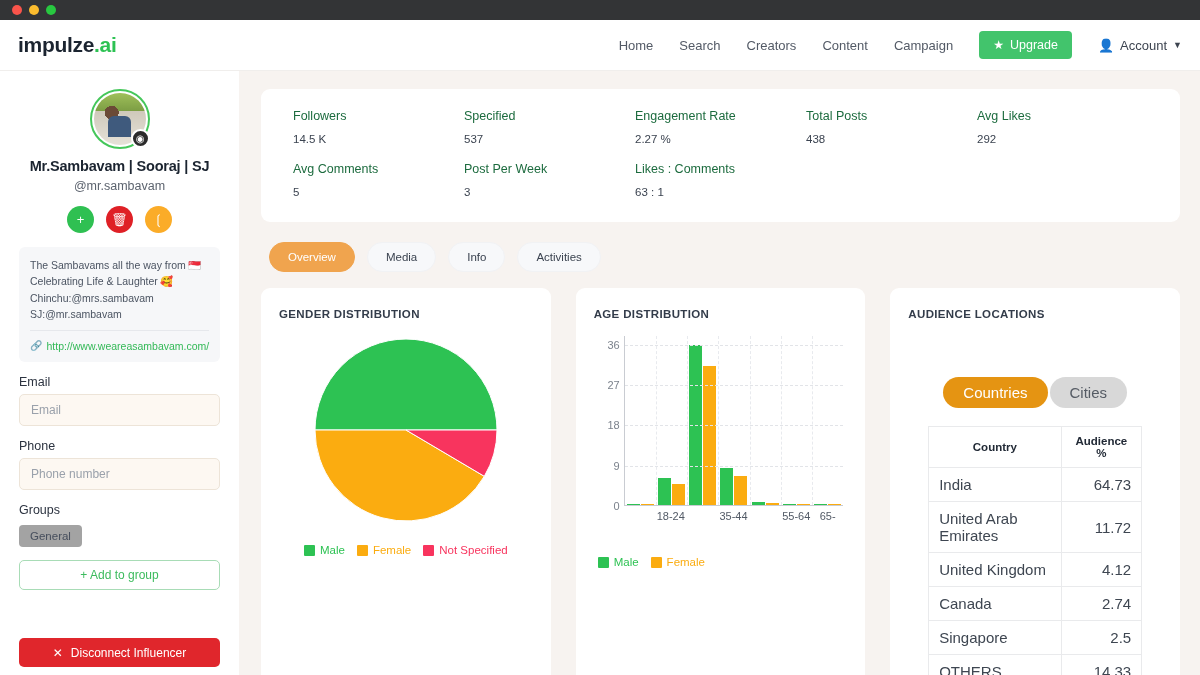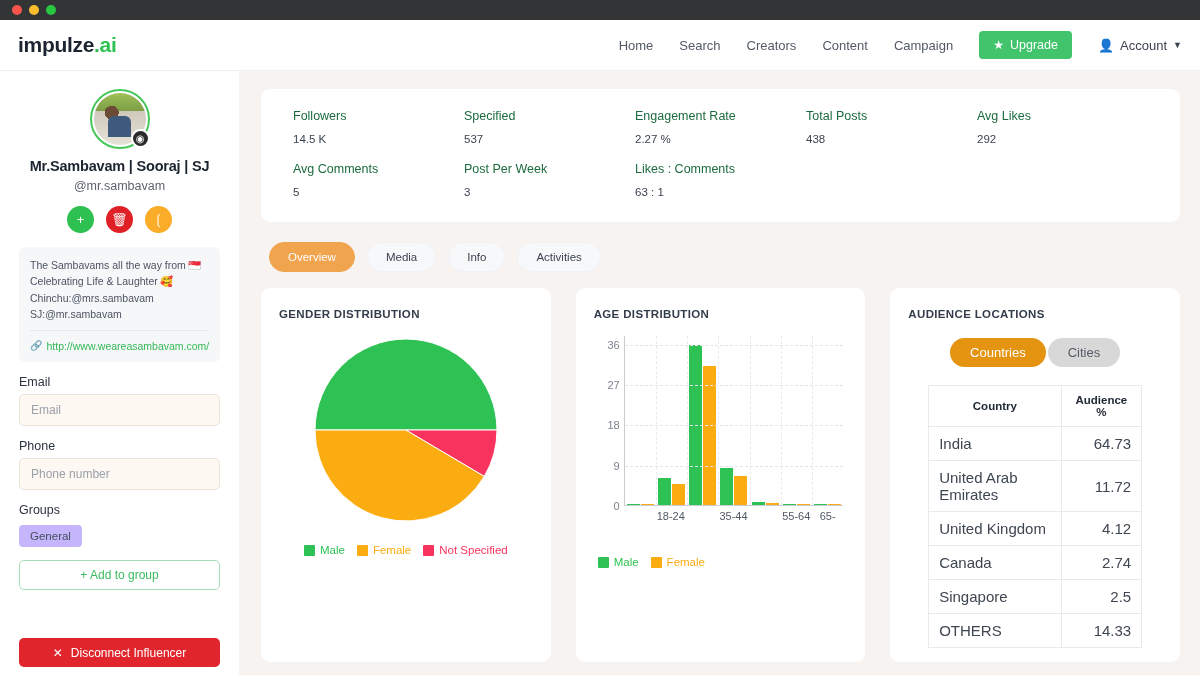--- a/index.html
+++ b/index.html
@@ -104,21 +104,21 @@
 
   .field-label { font-size: 12.5px; color: #2c3340; margin: 13px 0 5px 0; }
   .field-input {
     width: 100%; height: 32px; border: 1px solid #ede4d8;
     background: #fdf8f2; border-radius: 5px; padding: 0 11px;
     font-size: 12px; color: #8d949e; display: flex; align-items: center;
     font-family: "Liberation Sans", sans-serif;
   }
   .field-input::placeholder { color: #9aa1ab; }
   .chip {
-    display: inline-block; background: #c4b5fd; border-radius: 4px;
+    display: inline-block; background: #a3a3a3; border-radius: 4px;
     padding: 5px 11px; font-size: 11.5px; color: #464e5c; margin-top: 3px;
   }
   .add-group-btn {
     margin-top: 13px; width: 100%; height: 30px; border: 1px solid #a8dcb6;
     border-radius: 5px; background: #fff; color: #3cbb5d; font-size: 12px;
     display: flex; align-items: center; justify-content: center; cursor: pointer;
   }
   .disconnect-btn {
     margin-top: 48px; width: 100%; height: 29px; background: #e0262c;
     border-radius: 5px; color: #fff; font-size: 12px;
@@ -185,21 +185,21 @@
   .bar.f { background: #fbac10; }
   .xlabels {
     position: absolute; left: 30px; right: 4px; top: 174px;
     display: flex;
   }
   .xlab { flex: 1; text-align: center; font-size: 11px; color: #525a66; }
 
   
   .toggle-row { display: flex; justify-content: center; gap: 2px; margin: 18px 0 18px 0; }
   .toggle {
-    padding: 7px 20px; border-radius: 16px; font-size: 13px; cursor: pointer;
+    padding: 7px 20px; border-radius: 16px; font-size: 15px; cursor: pointer; margin-top: 39px;
   }
   .toggle.on { background: #e59412; color: #fff; }
   .toggle.off { background: #d8d8d8; color: #555b64; }
   .loc-table {
     width: 214px; margin: 0 auto; border-collapse: collapse;
     border: 1px solid #a3a3a3;
   }
   .loc-table th, .loc-table td {
     border: 1px solid #e9eaec; padding: 8px 10px; font-size: 15px;
   }

